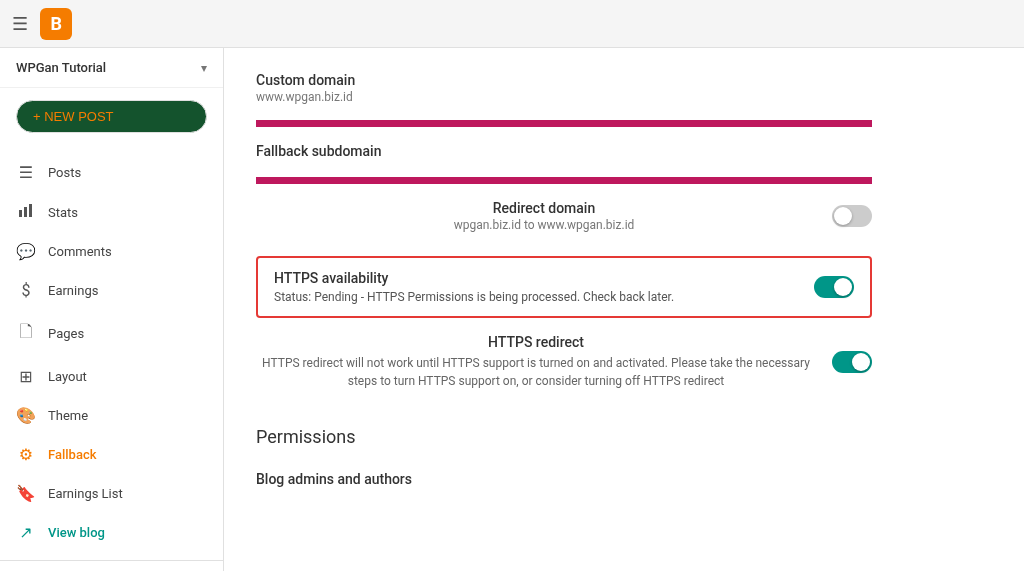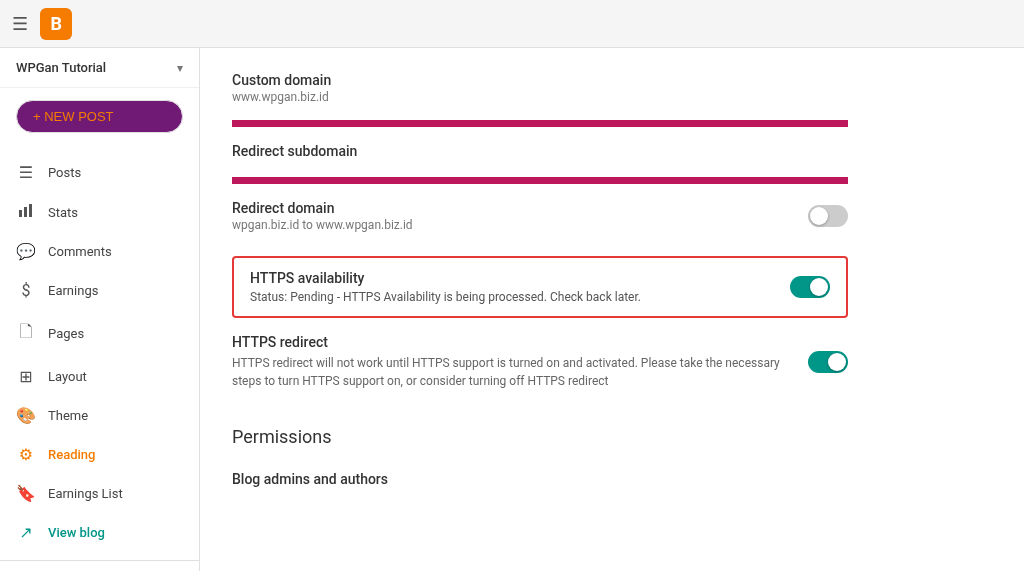--- a/index.html
+++ b/index.html
@@ -36,21 +36,21 @@
       font-size: 18px;
     }
 
     .main-layout {
       display: flex;
       flex: 1;
       overflow: hidden;
     }
 
     .sidebar {
-      width: 200px;
+      width: 224px;
       background: #fff;
       border-right: 1px solid #e0e0e0;
       display: flex;
       flex-direction: column;
       overflow-y: auto;
       flex-shrink: 0;
     }
 
     .blog-selector {
       display: flex;
@@ -70,21 +70,21 @@
     .blog-selector-arrow {
       color: #777;
       font-size: 12px;
     }
 
     .new-post-btn {
       margin: 12px 16px;
       padding: 8px 16px;
       border: 1px solid #e0e0e0;
       border-radius: 20px;
-      background: #701a75;
+      background: #14532d;
       color: #f57c00;
       font-size: 13px;
       font-weight: 500;
       cursor: pointer;
       display: flex;
       align-items: center;
       gap: 4px;
       width: calc(100% - 32px);
     }
 
@@ -164,20 +164,21 @@
 
     .section-value {
       font-size: 12px;
       color: #777;
     }
 
     .section-with-toggle {
       display: flex;
       align-items: center;
       justify-content: space-between;
+      text-align: center;
     }
 
     .section-text { flex: 1; }
 
     .toggle {
       position: relative;
       width: 40px;
       height: 22px;
       flex-shrink: 0;
     }
@@ -309,21 +310,21 @@
       <div class="nav-item">
         <span class="nav-icon">⊞</span>
         <span>Layout</span>
       </div>
       <div class="nav-item">
         <span class="nav-icon orange">🎨</span>
         <span>Theme</span>
       </div>
       <div class="nav-item active">
         <span class="nav-icon orange">⚙</span>
-        <span>Reading</span>
+        <span>Fallback</span>
       </div>
       <div class="nav-item">
         <span class="nav-icon">🔖</span>
         <span>Earnings List</span>
       </div>
       <div class="nav-item">
         <span class="nav-icon teal">↗</span>
         <span style="color:#009688; font-weight:500;">View blog</span>
       </div>
     </nav>
@@ -340,21 +341,21 @@
   <div class="content-area">
     <div class="settings-content">
 
       <div class="top-section">
         <div class="section-item">
           <div class="section-label">Custom domain</div>
           <div class="section-value">www.wpgan.biz.id</div>
         </div>
 
         <div class="section-item">
-          <div class="section-label">Redirect subdomain</div>
+          <div class="section-label">Fallback subdomain</div>
         </div>
 
         <div class="section-item">
           <div class="section-with-toggle">
             <div class="section-text">
               <div class="section-label">Redirect domain</div>
               <div class="section-value">wpgan.biz.id to www.wpgan.biz.id</div>
             </div>
             <div class="toggle">
               <div class="toggle-track off">
@@ -363,21 +364,21 @@
             </div>
           </div>
         </div>
       </div>
 
       <div class="https-section">
 
         <div class="https-availability-box">
           <div class="https-availability-text section-text">
             <div class="section-label">HTTPS availability</div>
-            <div class="section-value">Status: Pending - HTTPS Availability is being processed. Check back later.</div>
+            <div class="section-value">Status: Pending - HTTPS Permissions is being processed. Check back later.</div>
           </div>
           <div class="toggle">
             <div class="toggle-track on">
               <div class="toggle-thumb"></div>
             </div>
           </div>
         </div>
 
         <div class="section-item">
           <div class="section-with-toggle">

